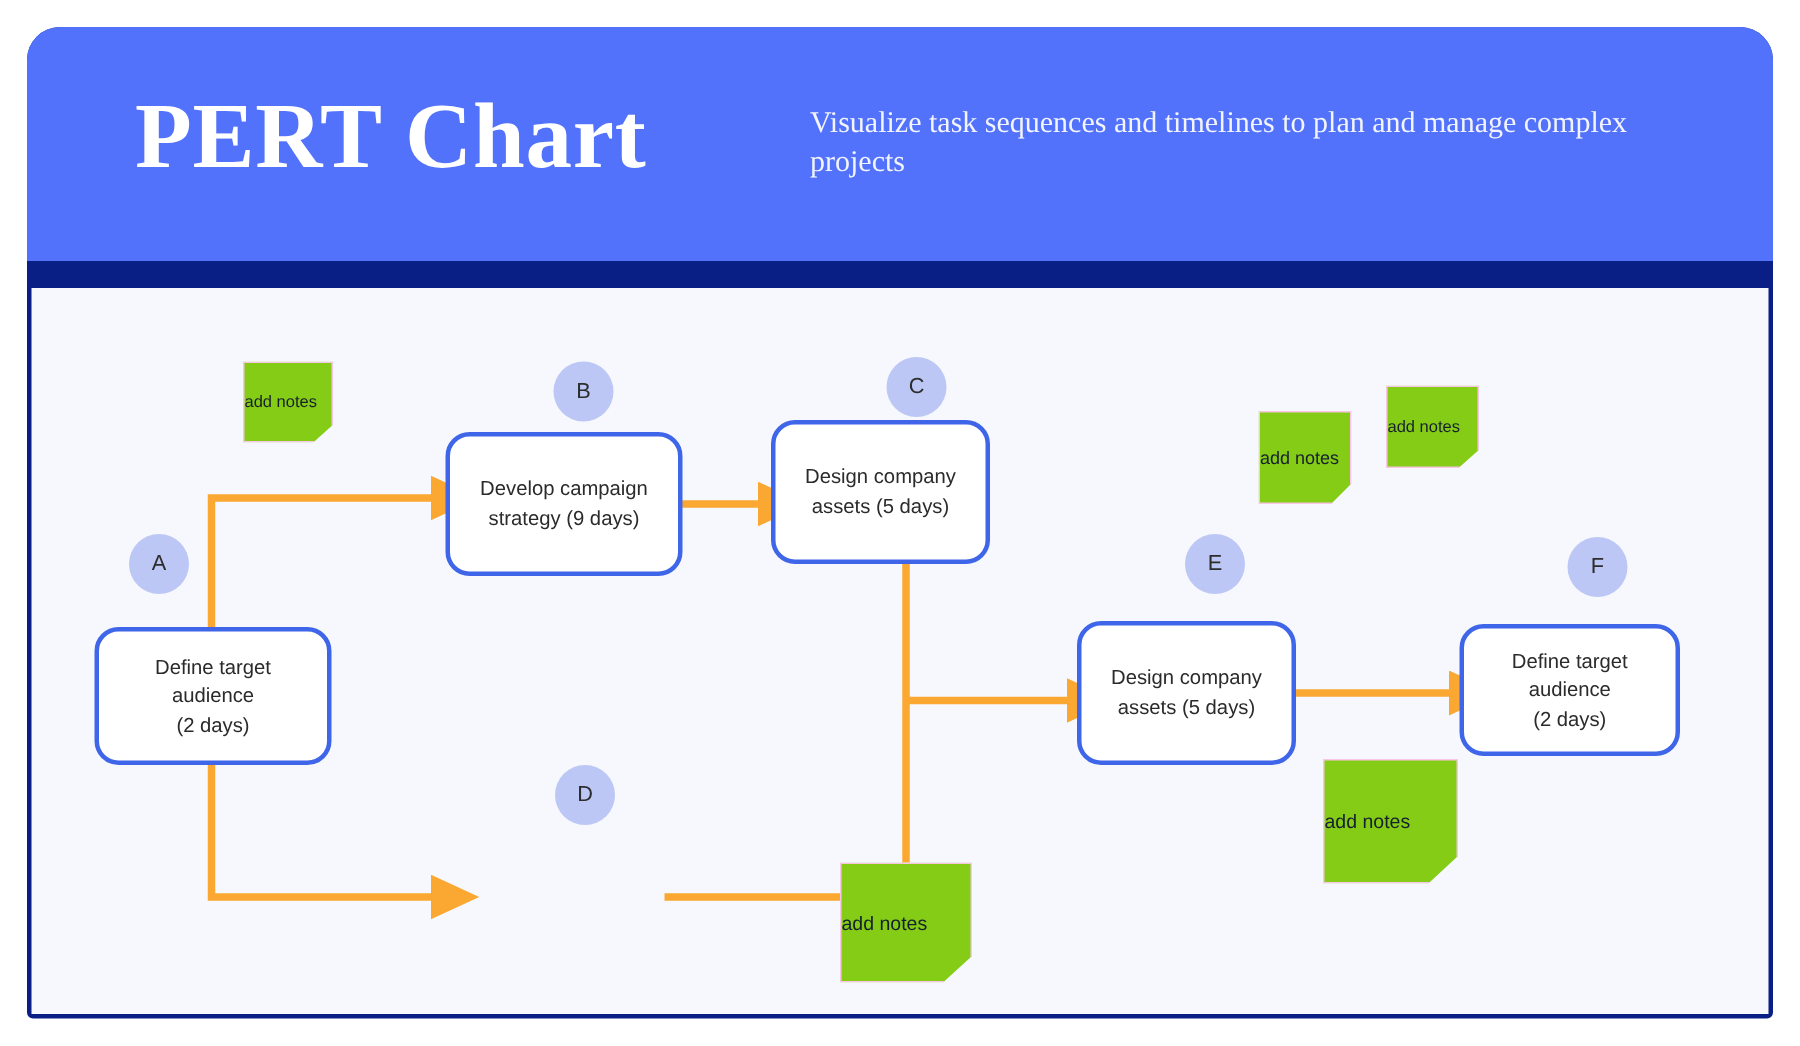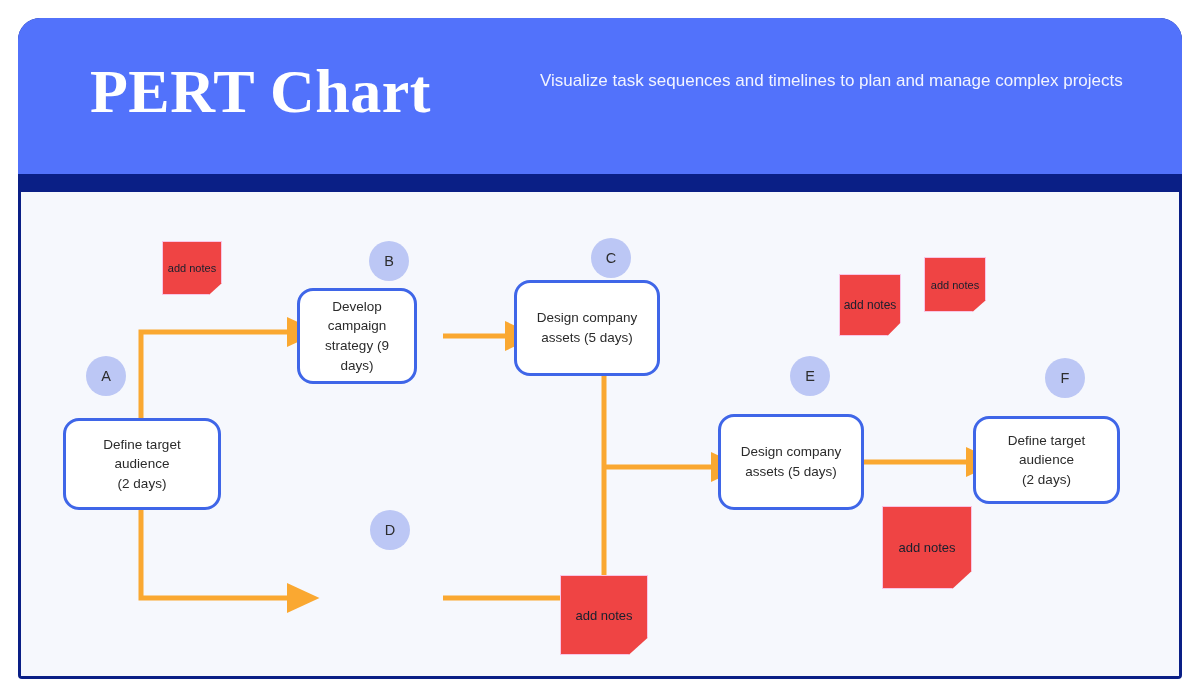--- a/index.html
+++ b/index.html
@@ -58,22 +58,22 @@
     color: #ffffff;
     letter-spacing: 0.5px;
     white-space: nowrap;
   }
 
   #subtitle {
     position: absolute;
     left: 522px;
     top: 52px;
     width: 600px;
-    font-family: Liberation Sans, sans-serif;
-    font-size: 17px;
+    font-family: Liberation Serif, serif;
+    font-size: 20px;
     line-height: 1.28;
     color: #f2f4ff;
   }
 
   
   #canvas {
     position: absolute;
     left: 3px;
     top: 174px;
     width: 1158px;
@@ -121,26 +121,25 @@
     display: flex;
     align-items: center;
     justify-content: center;
     font-size: 14.5px;
     color: #2d2d2d;
   }
 
   
   .sticky {
     position: absolute;
-    background: #ef4444;
+    background: #84cc16;
     border: 1.5px solid #f9c6e6;
     box-sizing: border-box;
     display: flex;
     align-items: center;
-    justify-content: center;
     font-size: 11px;
     color: #17202e;
     clip-path: polygon(0 0, 100% 0, 100% 78%, 78% 100%, 0 100%);
   }
   .sticky.lg { font-size: 13px; }
   .sticky.md { font-size: 12px; }
 </style>
 </head>
 <body>
 
@@ -205,21 +204,21 @@
     <div class="node" style="left:42px; top:226px; width:158px; height:92px;">
       <div>
         <span>Define target audience</span><br>
         <span>(2 days)</span>
       </div>
     </div>
 
     <div class="badge" style="left:348px; top:49px;">
       <span>B</span>
     </div>
-    <div class="node" style="left:276px; top:96px; width:120px; height:96px;">
+    <div class="node" style="left:276px; top:96px; width:158px; height:96px;">
       <div>
         <span>Develop campaign</span><br>
         <span>strategy (9 days)</span>
       </div>
     </div>
 
     <div class="badge" style="left:570px; top:46px;">
       <span>C</span>
     </div>
     <div class="node" style="left:493px; top:88px; width:146px; height:96px;">

